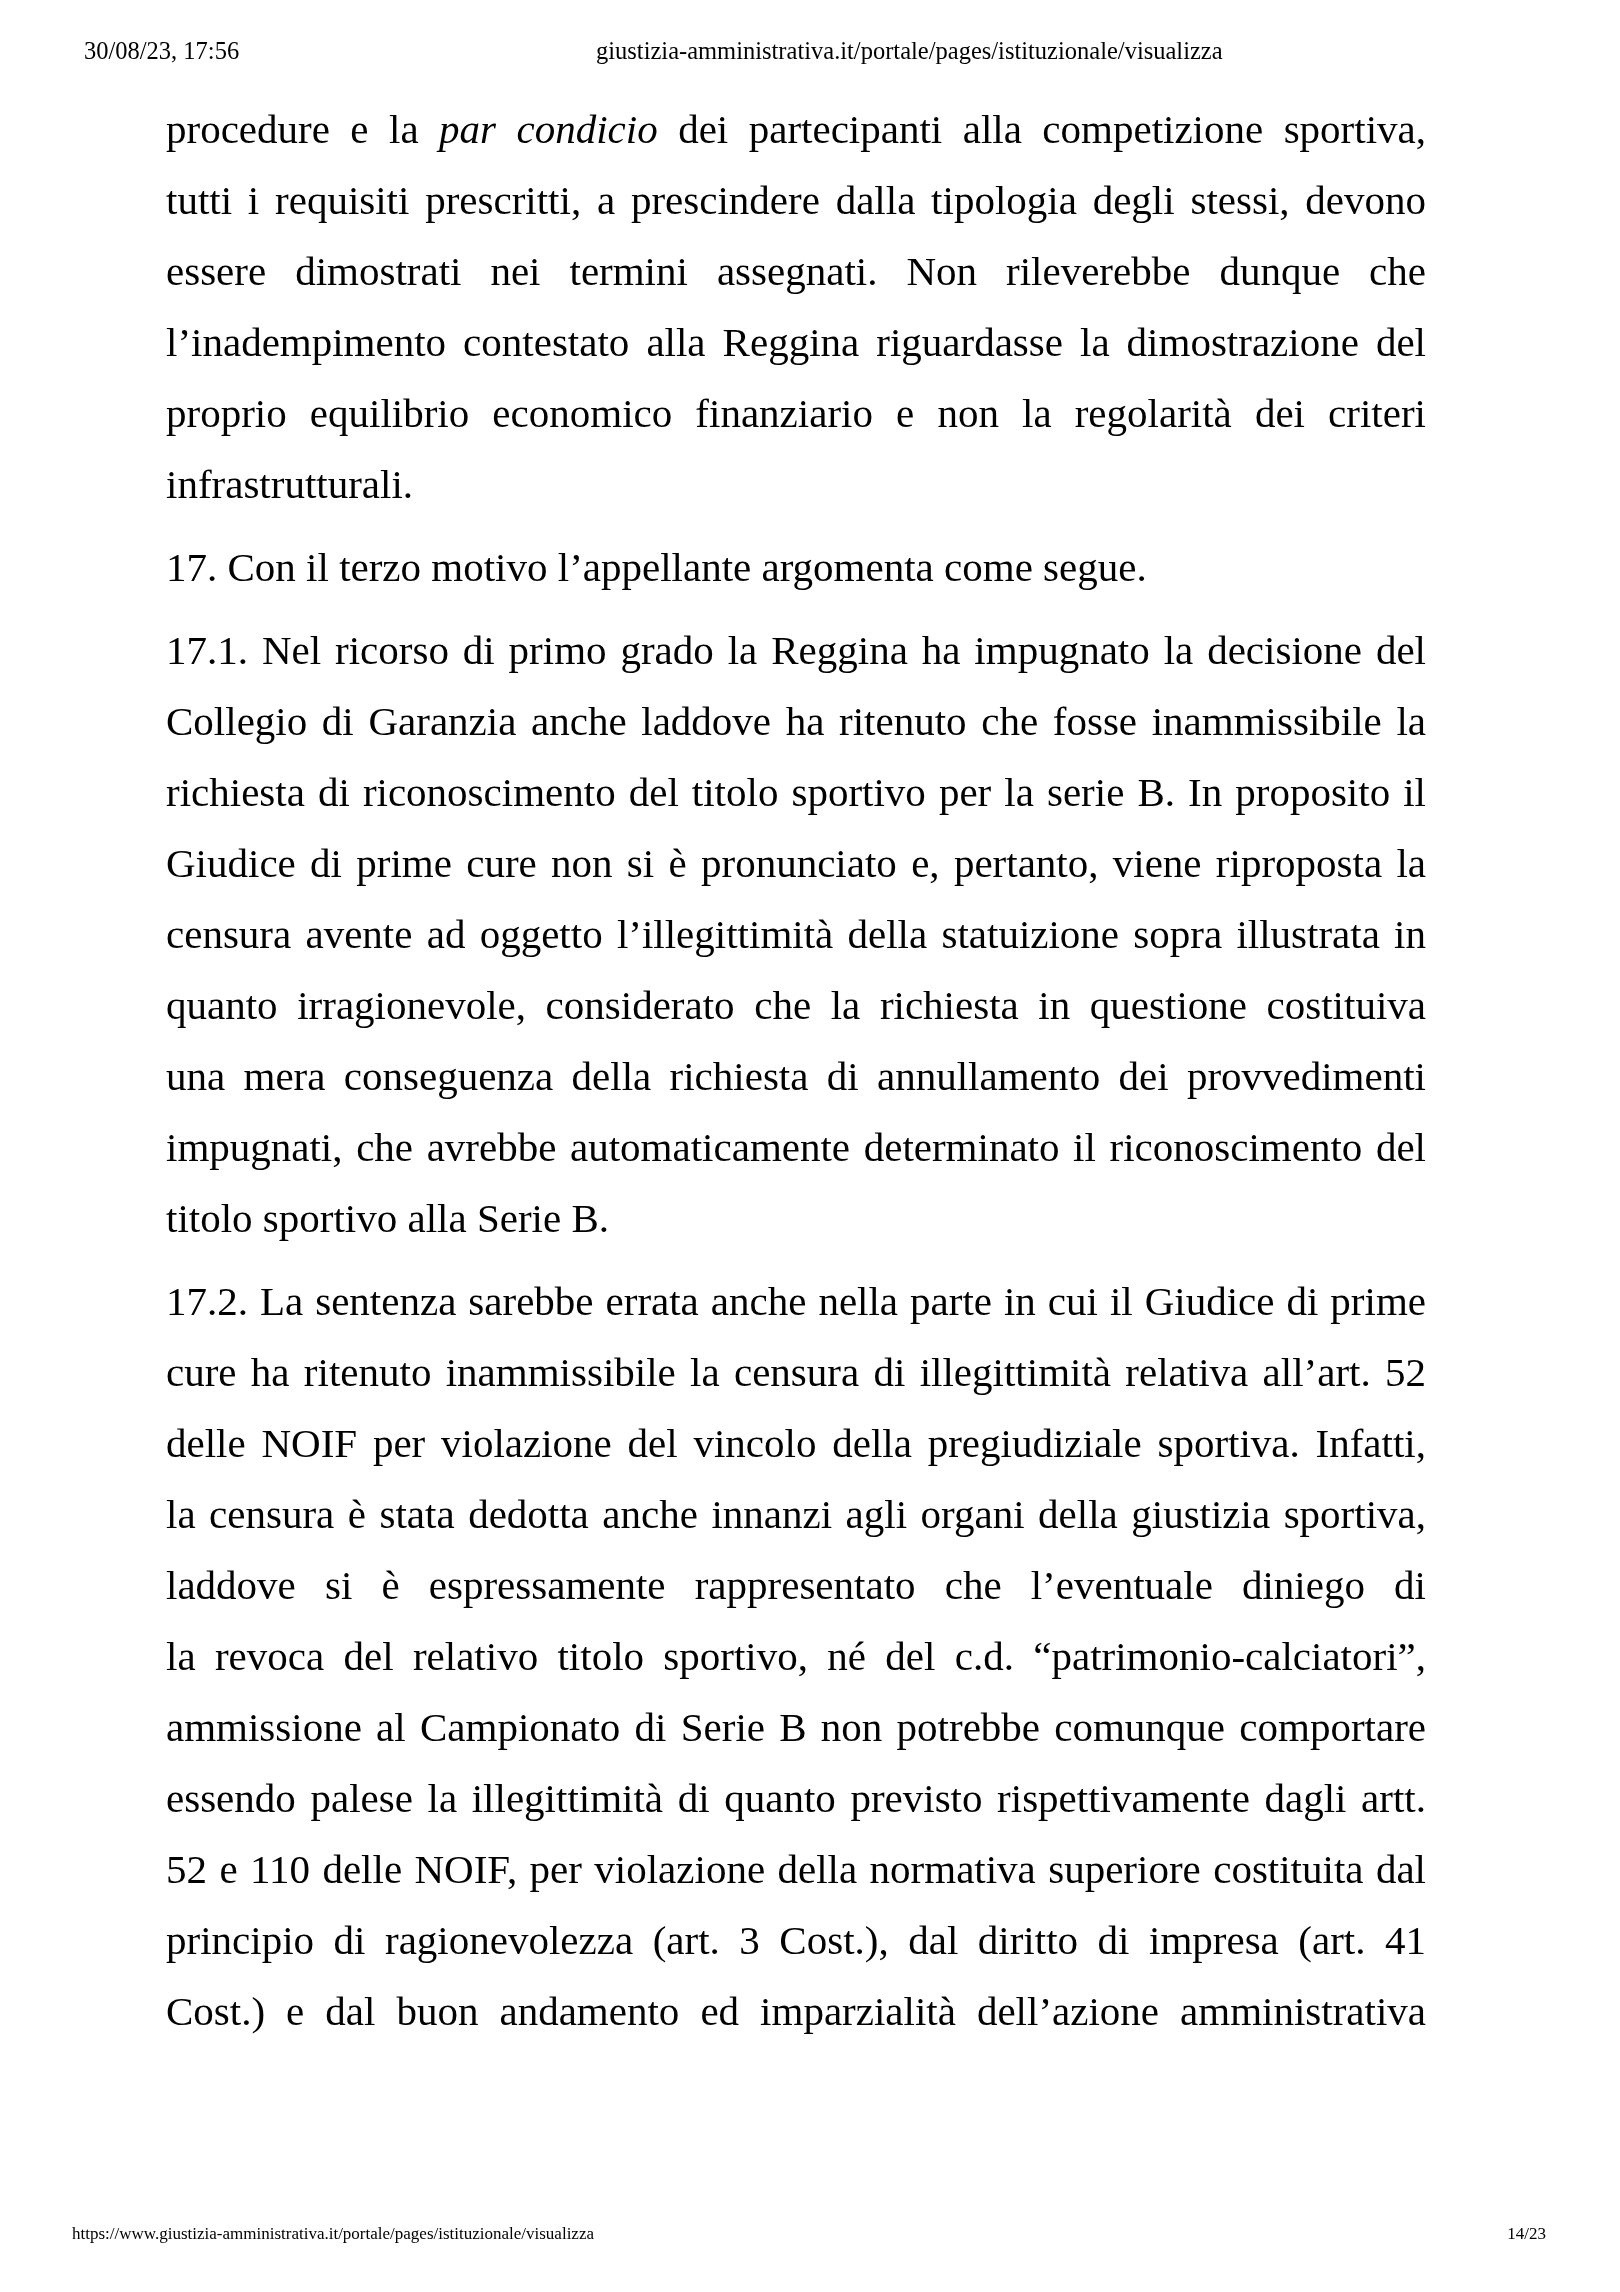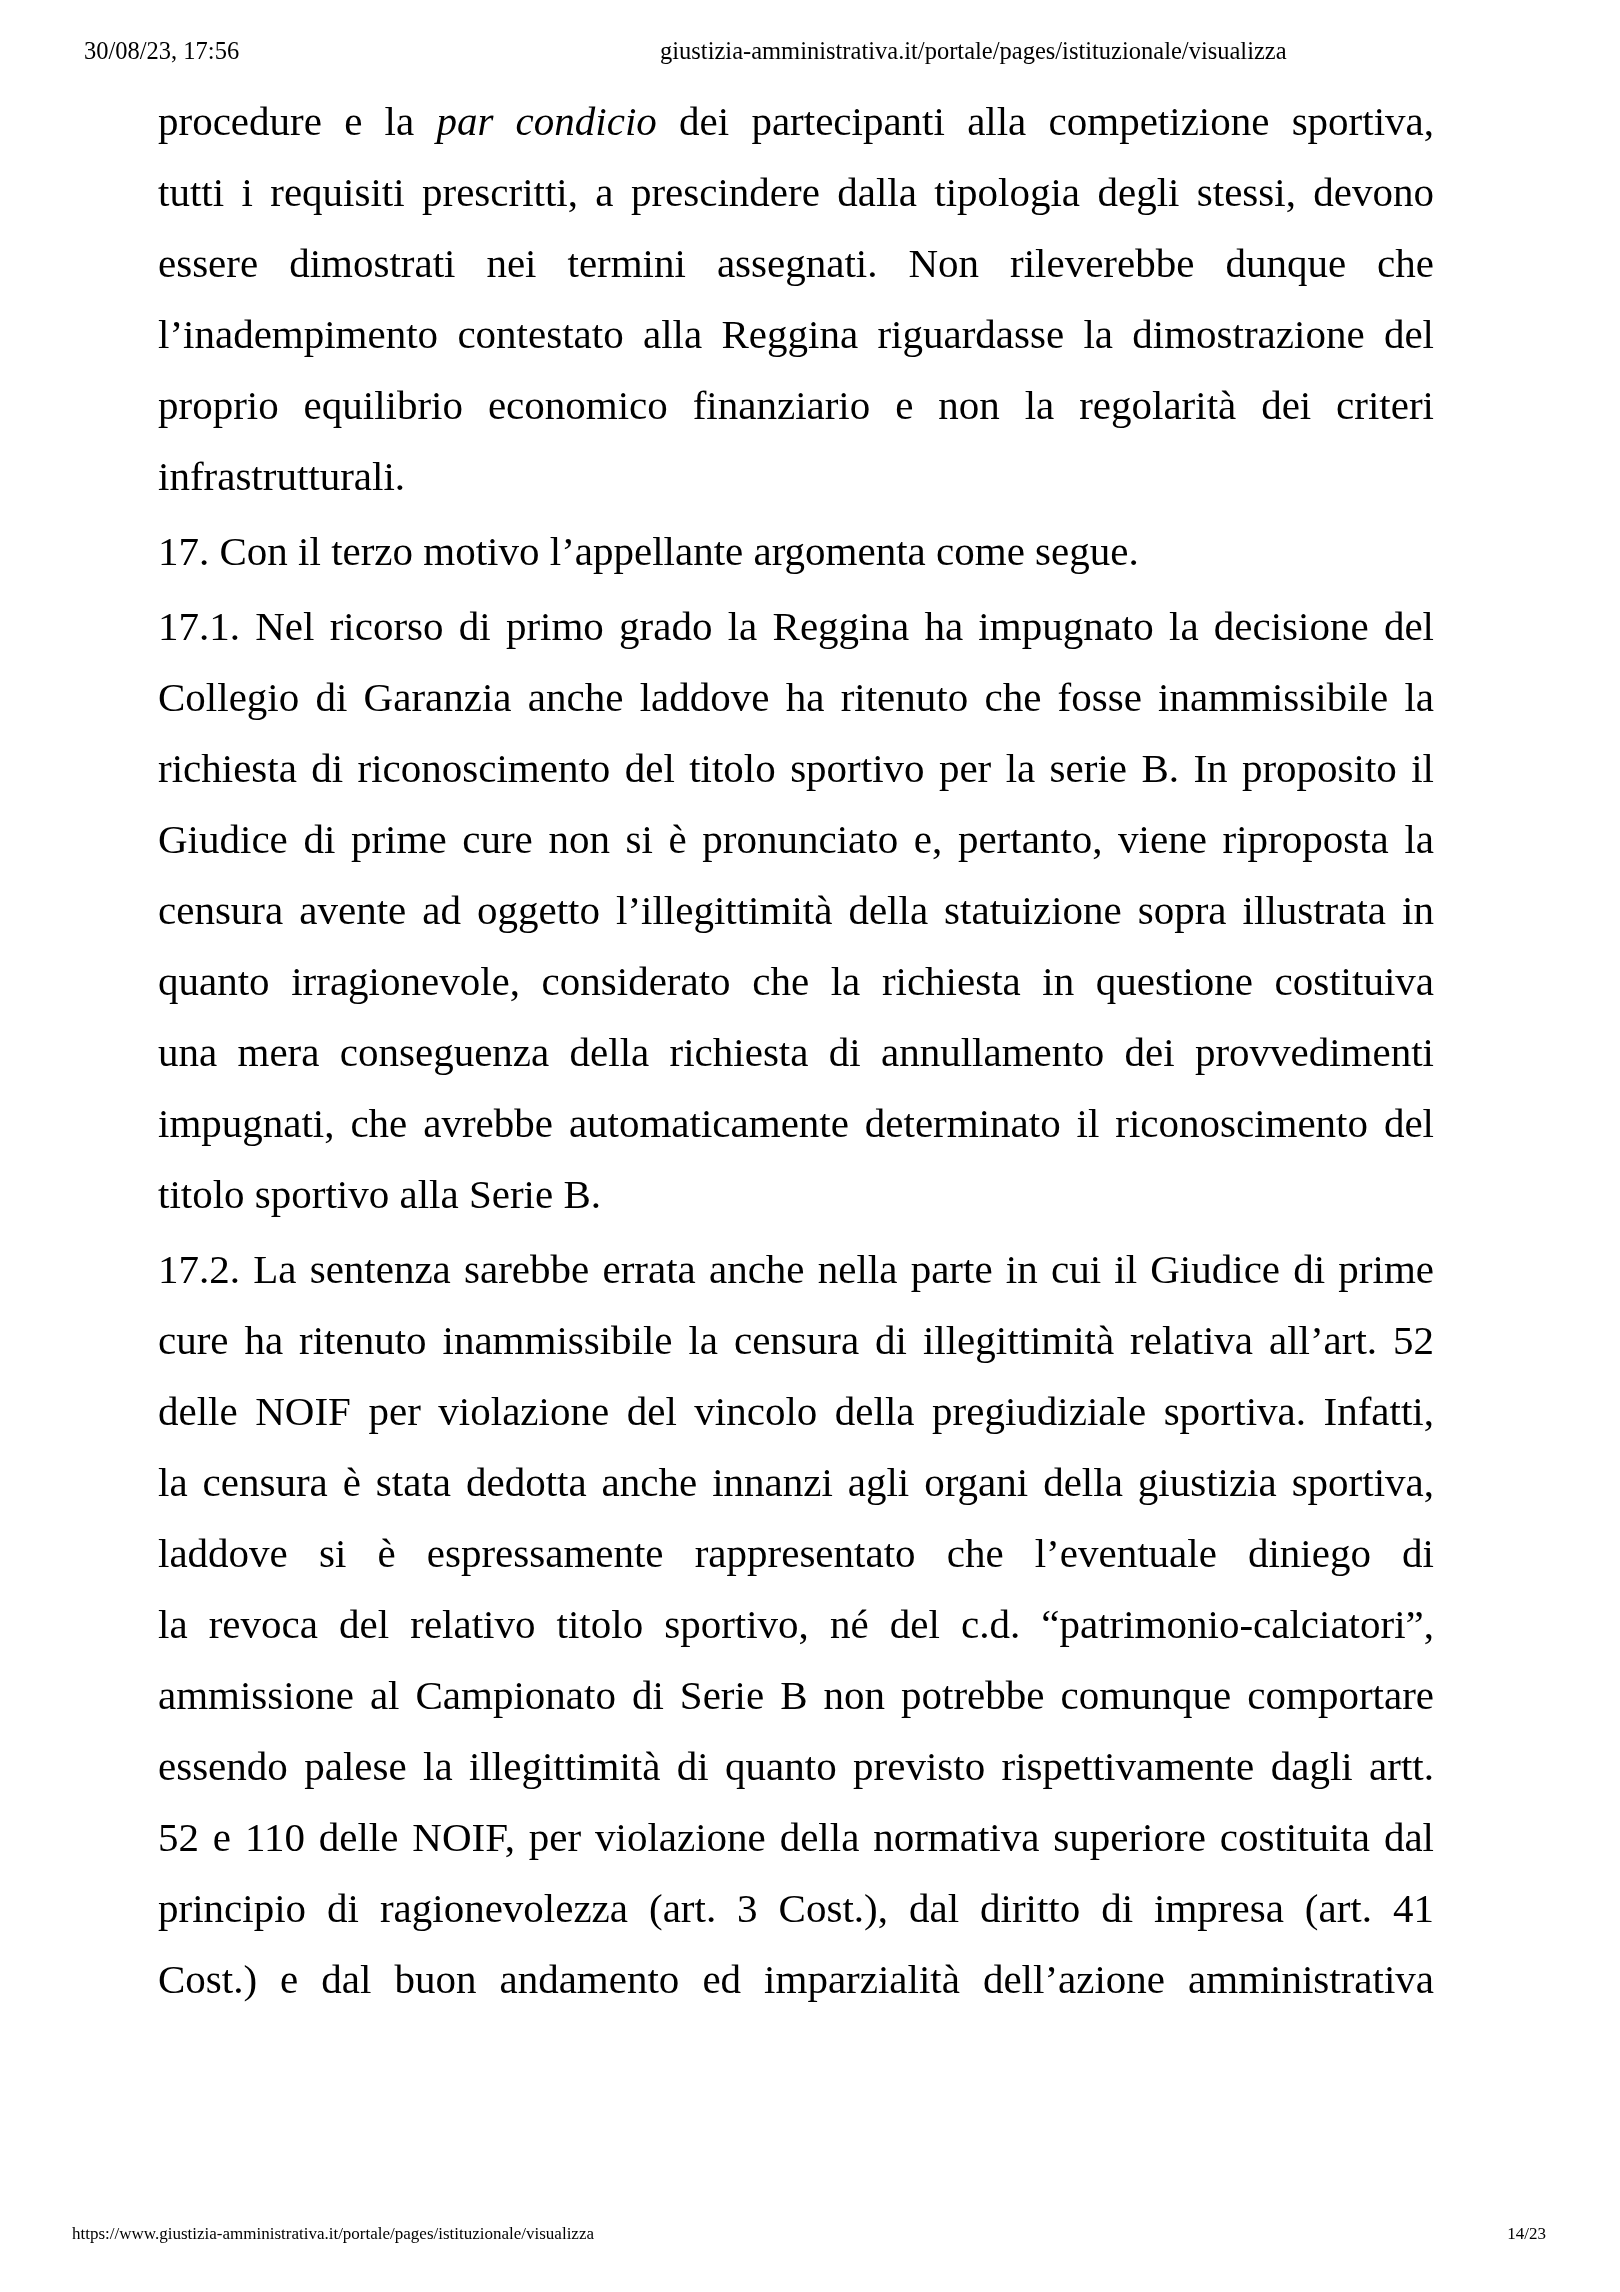--- a/index.html
+++ b/index.html
@@ -13,39 +13,39 @@
     font-family: "Liberation Serif", "DejaVu Serif", serif;
   }
   .hdr {
     position: absolute;
     top: 38px;
     font-size: 24.5px;
     line-height: 1.1;
     white-space: nowrap;
   }
   .hdr-date  { left: 84px; }
-  .hdr-title { left: 660px; text-align: center; }
+  .hdr-title { left: 596px; text-align: center; }
   .ftr {
     position: absolute;
     top: 2225px;
     font-size: 17px;
     line-height: 1.1;
     white-space: nowrap;
   }
   .ftr-url  { left: 72px; }
   .ftr-page { right: 74px; }
   .doc {
     position: absolute;
     left: 154px;
     top: 82px;
     width: 1284px;
     font-size: 41px;
     line-height: 71px;
   }
-  .paragraph { margin: 4px; }
+  .paragraph { margin: 12px; }
   .line {
     text-align: justify;
     text-align-last: justify;
   }
   .line.pend {
     text-align: justify;
     text-align-last: left;
     font-family: Liberation Serif, serif;
   }
   .italic { font-style: italic; }

